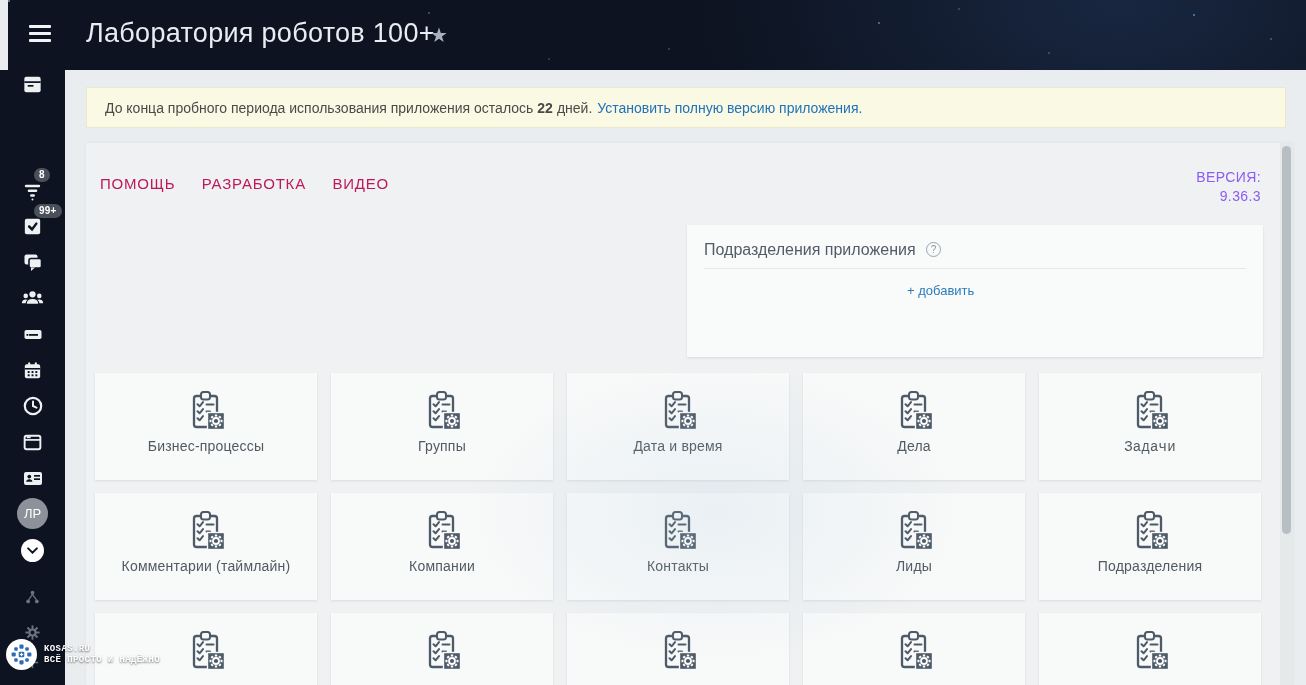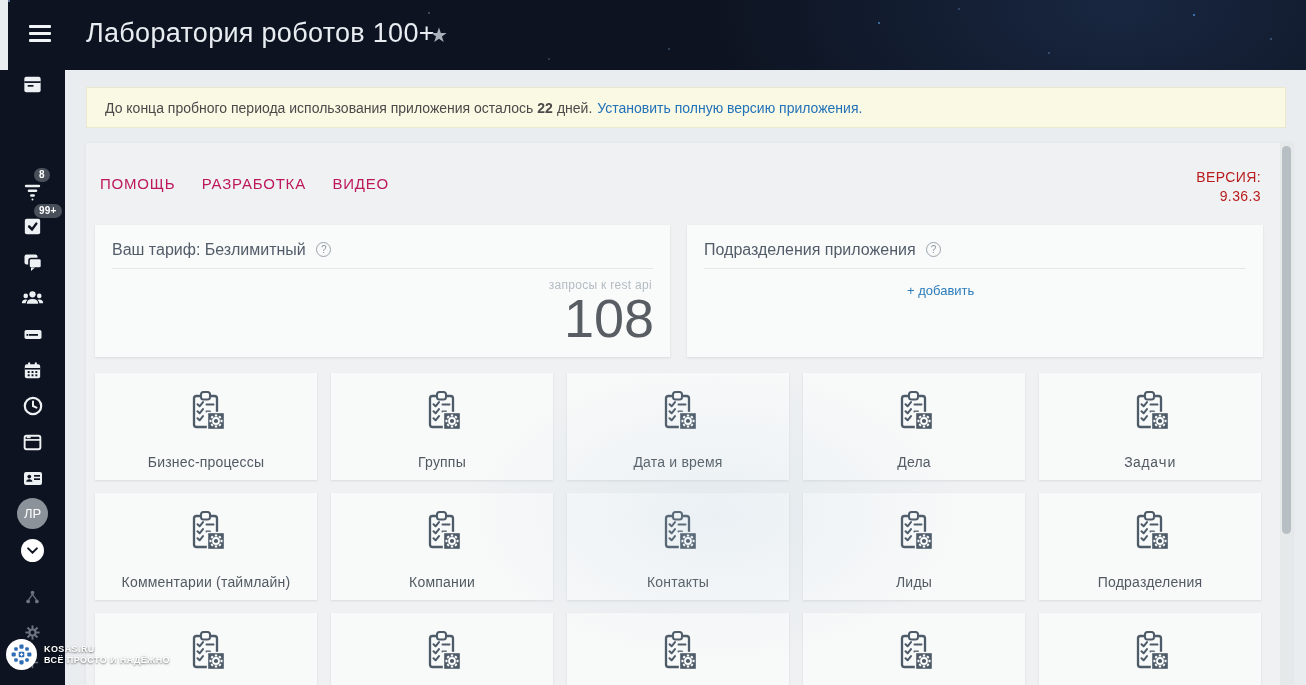--- a/index.html
+++ b/index.html
@@ -28,59 +28,59 @@
     border-radius:9px; padding:2px 5px; line-height:1; letter-spacing:.2px; }
   #avatar { position:absolute; left:17px; top:428px; width:31px; height:31px; border-radius:50%; background:#8b9299;
     color:#fff; font-size:13px; display:flex; align-items:center; justify-content:center; cursor:pointer; }
   #chevron-circle { position:absolute; left:21px; top:469px; width:23px; height:23px; border-radius:50%; background:#fff;
     display:flex; align-items:center; justify-content:center; cursor:pointer; }
 
   
   #brand { position:absolute; left:6px; top:639px; display:flex; align-items:center; z-index:6; }
   #brand-circle { width:31px; height:31px; border-radius:50%; background:#fff; display:flex; align-items:center; justify-content:center; }
   #brand-text { margin-left:7px; color:#fff; font-size:9px; font-weight:bold; line-height:11px; letter-spacing:.4px;
-    text-shadow:0 1px 2px rgba(0,0,0,.55); white-space:nowrap; }
+    text-shadow:0 1px 2px rgba(0,0,0,.55); white-space:nowrap;font-family:Liberation Mono, monospace; }
 
   
   #content { position:absolute; left:65px; top:70px; width:994px; height:615px; background:#e9edef; }
 
   #trial-banner { position:absolute; left:21px; top:17px; width:1200px; height:41px; background:#faf9e4;
     border:1px solid #ebe8cd; font-size:14px; color:#4a4a4a; display:flex; align-items:center; padding-left:18px; }
   #trial-banner a { color:#2272b8; text-decoration:none; margin-left:5px; cursor:pointer;text-align:center; }
   #trial-banner b { margin:10px 4px; }
 
   #panel { position:absolute; left:21px; top:73px; width:1207px; height:542px; background:#eff1f2; overflow:hidden;
     box-shadow:0 0 3px rgba(0,0,0,.06); }
   #panel::after { content:""; position:absolute; left:380px; top:220px; width:500px; height:300px; border-radius:50%;
     background:radial-gradient(ellipse, rgba(170,200,220,.18), transparent 70%); pointer-events:none; }
 
   #tabs { position:absolute; left:14px; top:32px; }
   .tab { display:inline-block; margin-right:22px; font-size:15px; letter-spacing:.8px; color:#be185d; cursor:pointer; }
 
-  #version { position:absolute; right:32px; top:25px; text-align:right; font-size:14px; color:#b91c1c; line-height:19px; letter-spacing:.4px; }
+  #version { position:absolute; right:32px; top:25px; text-align:right; font-size:14px; color:#8b5cf6; line-height:19px; letter-spacing:.4px; }
 
   .card { position:absolute; top:82px; height:132px; background:#f9fafa; box-shadow:0 1px 2px rgba(60,70,80,.12); }
   #tariff-card { left:9px;  width:575px; }
   #admins-card { left:601px; width:576px; }
   .card-title { position:absolute; left:17px; top:16px; font-size:16px; color:#525c69; }
   .help-ic { display:inline-block; width:15px; height:15px; border:1px solid #9aa4ad; border-radius:50%; color:#8d979f;
     font-size:10px; text-align:center; line-height:14px; vertical-align:2px; margin-left:6px; cursor:pointer; }
   .card-divider { position:absolute; left:17px; right:17px; top:43px; height:1px; background:#e4e8ea; }
 
   #metric-label { position:absolute; right:18px; top:53px; font-size:12px; color:#b3bcc3; letter-spacing:.3px; }
   #metric-value { position:absolute; right:16px; top:66px; font-size:54px; font-weight:300; color:#585d63; line-height:54px; }
 
   #admin-badge { position:absolute; left:17px; top:52px; height:27px; background:#cbe7f6; color:#2b7cba; font-size:15px;
     line-height:27px; padding:0 14px; border-radius:2px; cursor:pointer; }
   #admin-add { position:absolute; left:220px; top:58px; font-size:13px; color:#2b7cba; cursor:pointer; text-decoration:none; }
 
   .tile { position:absolute; width:222px; height:107px; background:#f8f9f9; box-shadow:0 1px 2px rgba(60,70,80,.12);
     text-align:center; cursor:pointer; }
   .tile svg { margin-top:15px; }
-  .tile-label { margin-top:16px; font-size:14px; color:#515a62; letter-spacing:.2px; }
+  .tile-label { margin-top:0; font-size:14px; color:#515a62; letter-spacing:.2px; }
 
   
   #scroll-track { position:absolute; right:0; top:0; width:13px; height:542px; background:#e6e9ea; }
   #scroll-thumb { position:absolute; left:2px; top:3px; width:9px; height:388px; border-radius:5px; background:#b8bfc4; cursor:grab; }
 </style>
 </head>
 <body>
 
 <div id="topbar">
   <div class="stars" style="left:0;top:0"></div>
@@ -251,29 +251,20 @@
       <span class="tab">ПОМОЩЬ</span>
       <span class="tab">РАЗРАБОТКА</span>
       <span class="tab">ВИДЕО</span>
     </div>
 
     <div id="version">
       <div>ВЕРСИЯ:</div>
       <div>9.36.3</div>
     </div>
 
-    <div class="card" id="tariff-card">
-      <div class="card-title">
-        <span>Ваш тариф: Безлимитный</span>
-        <span class="help-ic">?</span>
-      </div>
-      <div class="card-divider"></div>
-      <div id="metric-label">запросы к rest api</div>
-      <div id="metric-value">108</div>
-    </div>
 
     <div class="card" id="admins-card">
       <div class="card-title">
         <span>Подразделения приложения</span>
         <span class="help-ic">?</span>
       </div>
       <div class="card-divider"></div>
       <a id="admin-add">+ добавить</a>
     </div>
 

